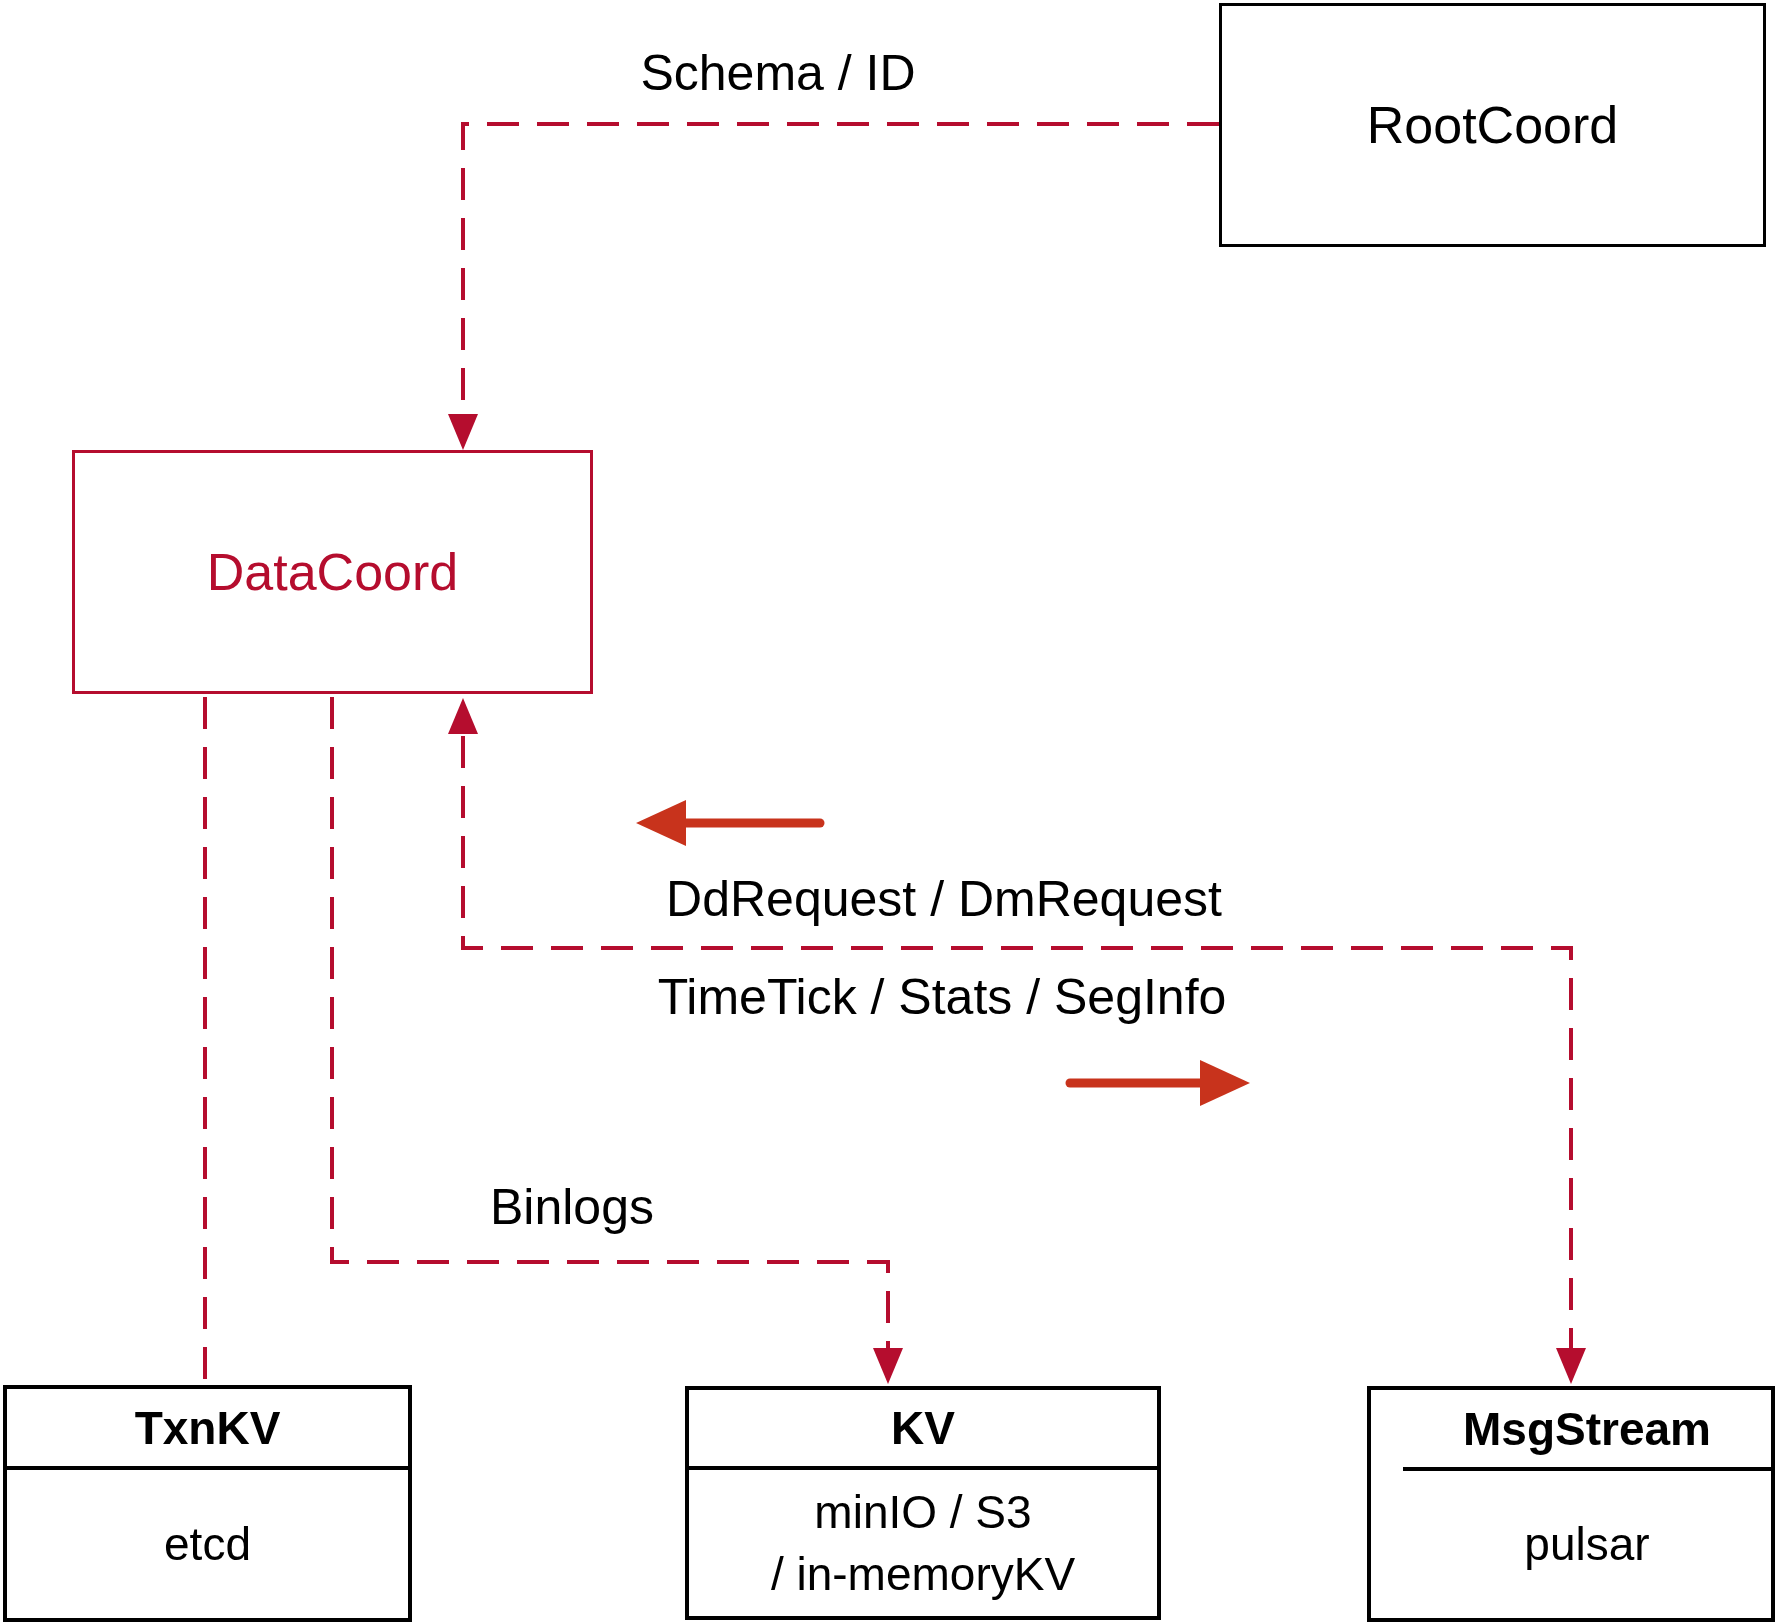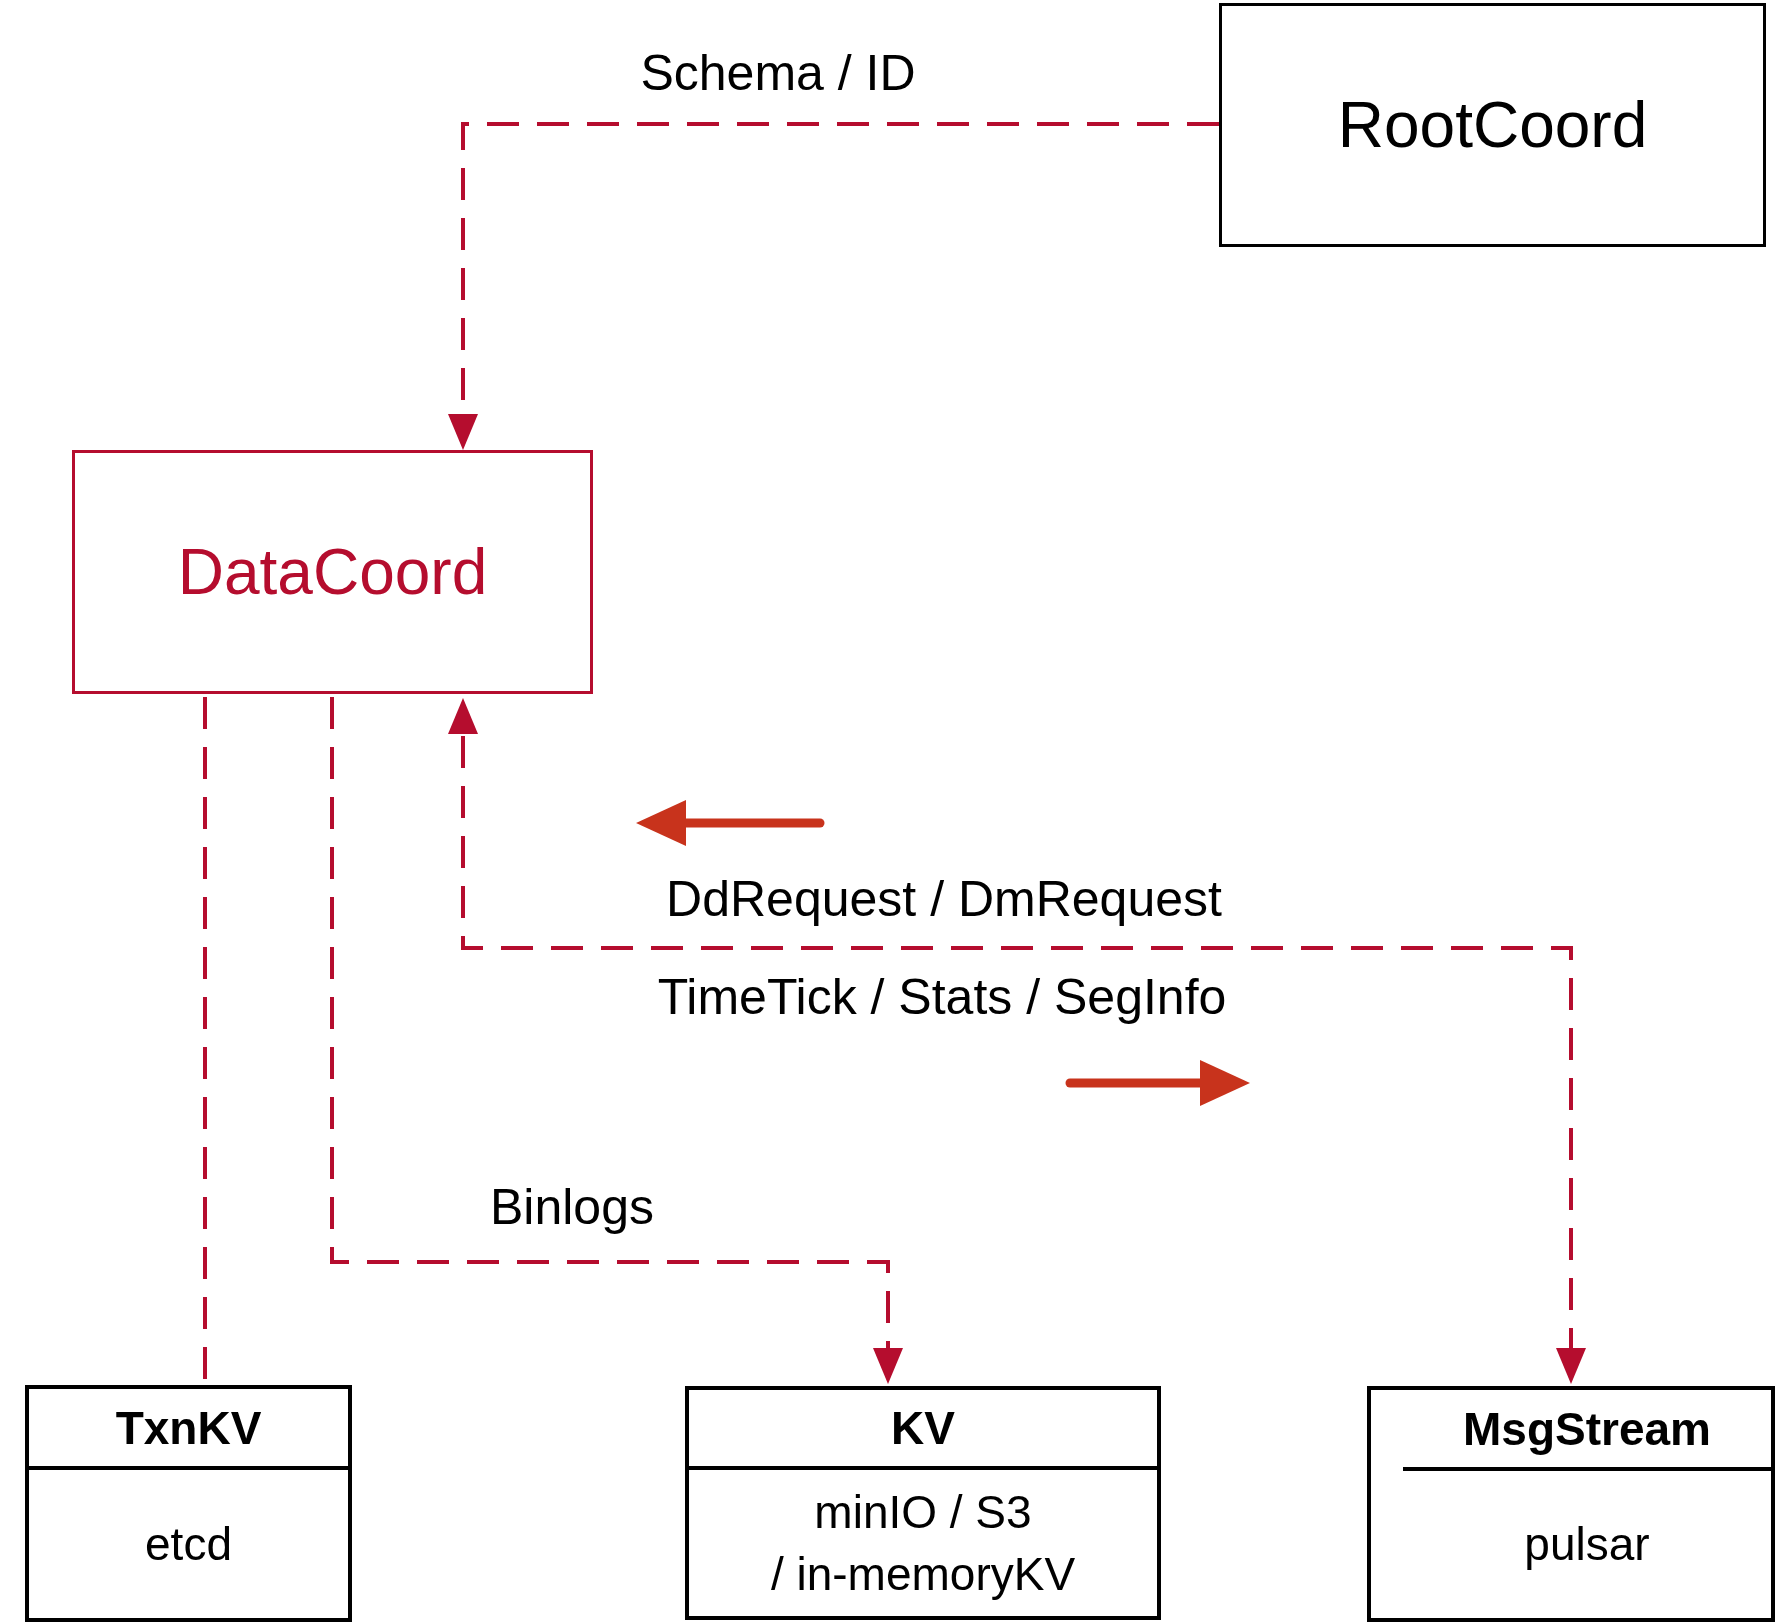--- a/index.html
+++ b/index.html
@@ -26,21 +26,21 @@
   .node {
     position: absolute;
     background: #ffffff;
     box-sizing: border-box;
     display: flex;
     align-items: center;
     justify-content: center;
   }
   .node.black { border: 3px solid #000000; }
   .node.accent { border: 3px solid var(--crimson); text-align: center; }
-  .node-label { font-size: 64px; color: #000000; white-space: nowrap; }
+  .node-label { font-size: 52px; color: #000000; white-space: nowrap; }
   .node.accent .node-label { color: var(--crimson); }
 
   .store {
     position: absolute;
     background: #ffffff;
     box-sizing: border-box;
     border: 4px solid #000000;
     display: flex;
     flex-direction: column;
   }
@@ -107,21 +107,21 @@
   </svg>
 
   <div class="node black" style="left:1219px; top:3px; width:547px; height:244px;">
     <span class="node-label">RootCoord</span>
   </div>
 
   <div class="node accent" style="left:72px; top:450px; width:521px; height:244px;">
     <span class="node-label">DataCoord</span>
   </div>
 
-  <div class="store" style="left:3px; top:1385px; width:327px; height:237px;margin-left:22px;">
+  <div class="store" style="left:3px; top:1385px; width:409px; height:237px;">
     <div class="store-header" style="height:81px;">TxnKV</div>
     <div class="store-body">etcd</div>
   </div>
 
   <div class="store" style="left:685px; top:1386px; width:476px; height:234px;">
     <div class="store-header" style="height:80px;">KV</div>
     <div class="store-body">
       <div>minIO / S3</div>
       <div>/ in-memoryKV</div>
     </div>

